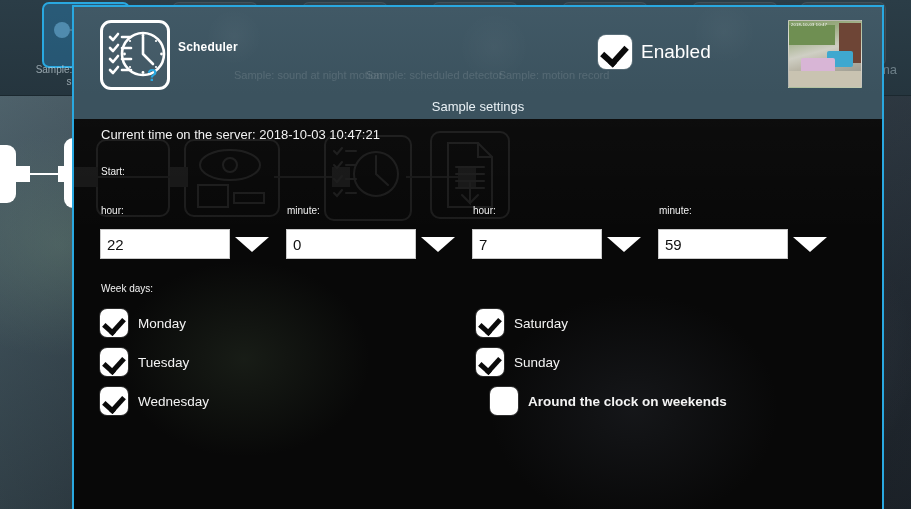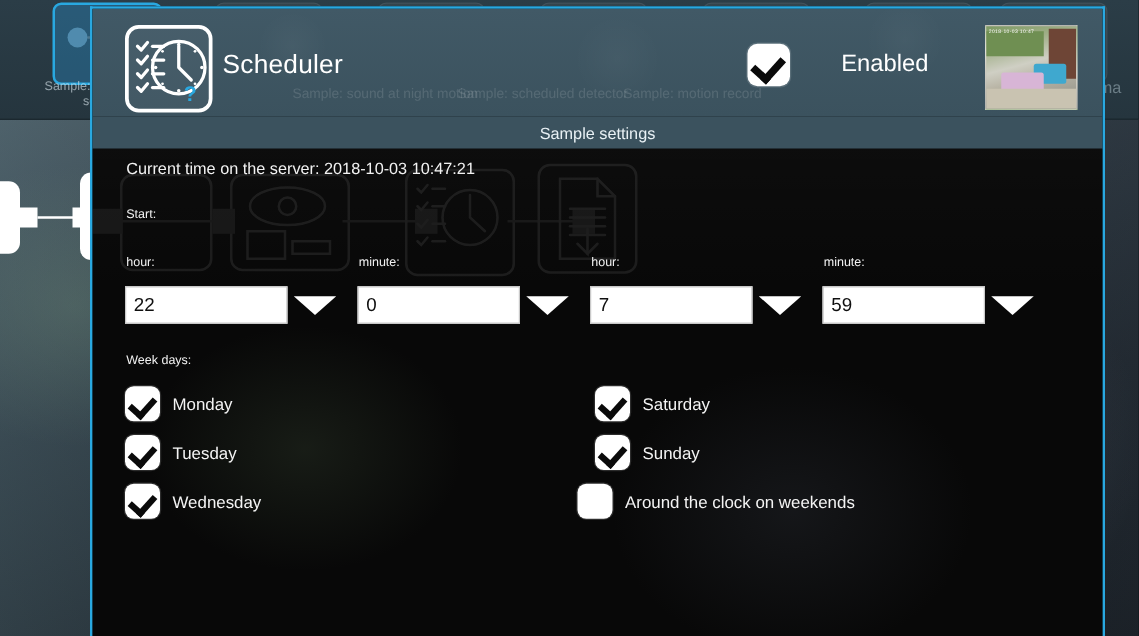--- a/index.html
+++ b/index.html
@@ -77,26 +77,26 @@
     position:absolute;font-size:11px;color:rgba(255,255,255,.13);
     white-space:nowrap;text-align:center;line-height:13px;
   }
   .app-icon{
     position:absolute;left:26px;top:13px;width:70px;height:70px;
     border:3px solid #ffffff;border-radius:11px;
     background:rgba(255,255,255,.04);box-sizing:border-box;
   }
   .dlg-title{
     position:absolute;left:104px;top:33px;
-    font-size:21px;color:#ffffff;letter-spacing:.2px;
+    font-size:12px;color:#ffffff;letter-spacing:.2px;font-weight:bold;
   }
   .enabled-wrap{
     position:absolute;left:524px;top:28px;display:flex;align-items:center;gap:9px;
   }
-  .enabled-label{font-size:19px;color:#ffffff;margin-left:32px;}
+  .enabled-label{font-size:19px;color:#ffffff;}
   .thumb{
     position:absolute;left:714px;top:13px;width:72px;height:66px;
     border:1px solid rgba(255,255,255,.35);
     overflow:hidden;
     background:linear-gradient(165deg,#7d9a62 0%,#9fae86 22%,#cfcfc4 45%,#b9b5a6 60%,#8a8b84 100%);
   }
   .thumb .sky{position:absolute;left:0;top:4px;width:46px;height:20px;background:#6f8f52;}
   .thumb .wall{position:absolute;right:0;top:2px;width:22px;height:40px;background:#6e4536;}
   .thumb .pool{position:absolute;right:8px;top:30px;width:26px;height:16px;background:#3fa8cf;border-radius:2px;}
   .thumb .towel{position:absolute;left:12px;top:37px;width:34px;height:20px;background:#d8b5d6;border-radius:2px;}
@@ -350,18 +350,18 @@
     </div>
 
     <div class="cb-row" style="left:402px;top:190px;">
       <div class="cbox checked"></div>
       <span class="cb-label">Saturday</span>
     </div>
     <div class="cb-row" style="left:402px;top:229px;">
       <div class="cbox checked"></div>
       <span class="cb-label">Sunday</span>
     </div>
-    <div class="cb-row" style="left:388px;top:268px;">
+    <div class="cb-row" style="left:416px;top:268px;font-weight:bold;">
       <div class="cbox"></div>
       <span class="cb-label">Around the clock on weekends</span>
     </div>
   </div>
 </div>
 
 </body></html>

